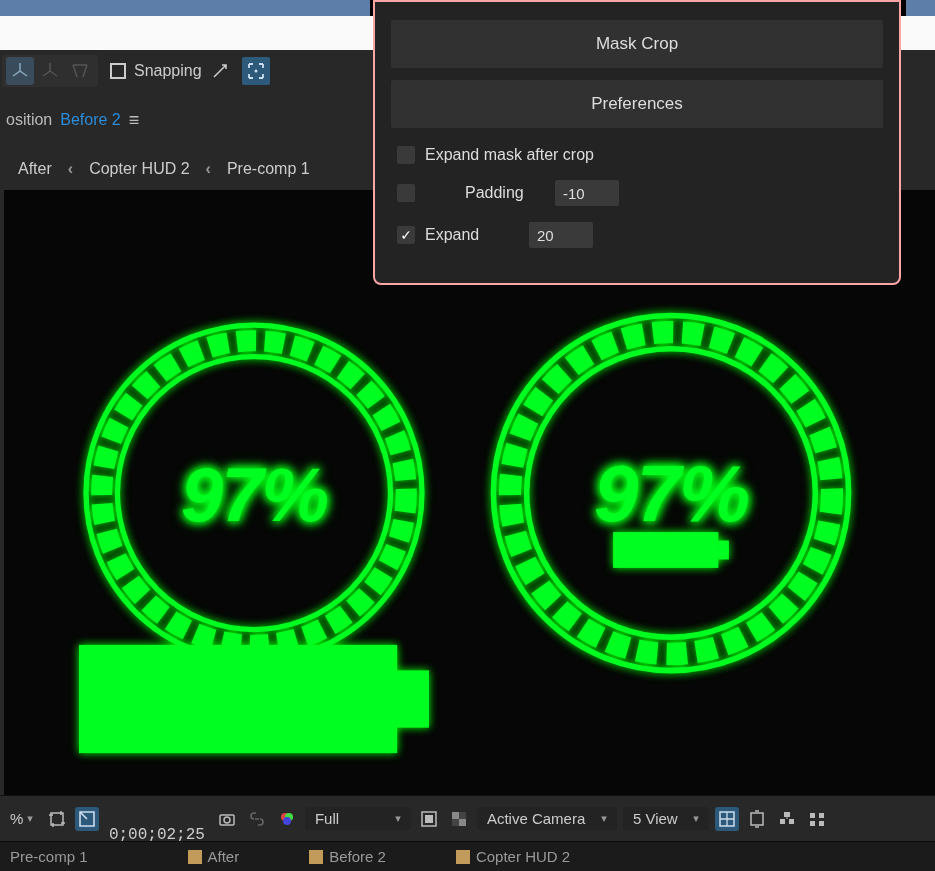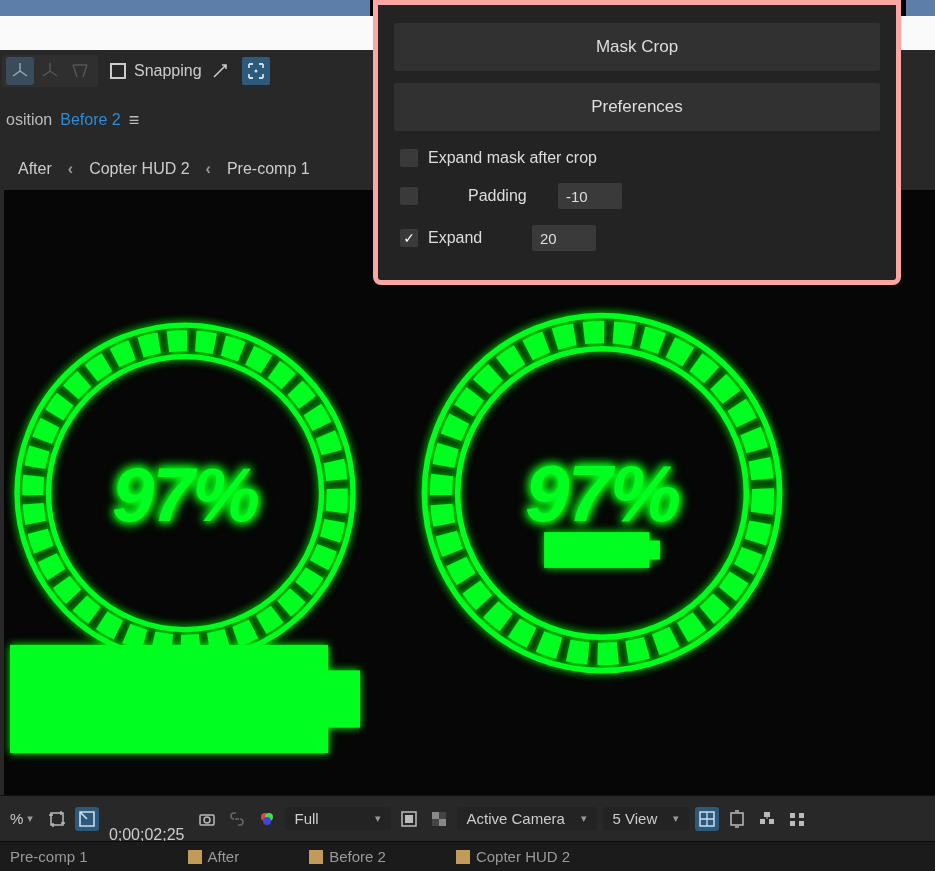--- a/index.html
+++ b/index.html
@@ -27,46 +27,46 @@
 .comp-label { color: #bbb; }
 .comp-active { color: #2a8cda; }
 .menu-icon { cursor: pointer; font-size: 18px; color: #bbb; }
 
 
 .tabs-row { position: absolute; top: 148px; left: 0; width: 935px; height: 42px; background: #282828; display: flex; align-items: center; gap: 10px; padding: 0 12px; color: #ccc; font-size: 16px; }
 .tab-item { padding: 4px 6px; cursor: pointer; }
 .chev { color: #999; font-weight: bold; }
 
 
-.panel { position: absolute; top: 0; left: 373px; width: 528px; height: 285px; background: #232323; border-bottom-left-radius: 8px; border-bottom-right-radius: 8px; padding: 18px 16px 14px 16px; display: flex; flex-direction: column; gap: 12px; border: 5px solid #fca5a5; }
+.panel { position: absolute; top: 0; left: 373px; width: 528px; height: 285px; background: #232323; border-bottom-left-radius: 8px; border-bottom-right-radius: 8px; padding: 18px 16px 14px 16px; display: flex; flex-direction: column; gap: 12px; border: 2px solid #fca5a5; }
 .panel-btn { background: #313131; color: #ddd; height: 48px; display: flex; align-items: center; justify-content: center; font-size: 17px; border-radius: 2px; cursor: pointer; }
 .panel-row { display: flex; align-items: center; gap: 10px; color: #ddd; font-size: 16px; padding: 2px 6px; }
 .checkbox { width: 18px; height: 18px; background: #3a3a3a; border-radius: 2px; display: flex; align-items: center; justify-content: center; font-size: 14px; }
 .checkbox.checked::after { content: "✓"; color: #fff; font-size: 14px; }
 .num-input { background: #3a3a3a; color: #ddd; width: 64px; height: 26px; display: flex; align-items: center; padding: 0 8px; font-size: 15px; border-radius: 2px; margin-left: auto; margin-right: 370px; }
 
 
 .viewport { position: absolute; top: 190px; left: 0; width: 935px; height: 605px; background: #050605; overflow: hidden; }
 .viewport-left-edge { position: absolute; top:190px; left:0; width:4px; height:605px; background:#282828;}
-.hud-container { display: flex; align-items: center; gap: 57px; height: 100%; padding-left: 10px; }
+.hud-container { display: flex; align-items: center; justify-content: center; gap: 57px; height: 100%; }
 .hud { position: relative; width: 350px; height: 350px; display: flex; align-items: center; justify-content: center; filter: blur(0.6px) drop-shadow(0 0 4px #00ff00); }
 .hud2 { width: 370px; height: 370px; }
 .hud svg { width: 100%; height: 100%; }
 .hud-text { position: absolute; top: 38%; left: 50%; transform: translateX(-50%); color: #00ff20; font-weight: 900; font-size: 76px; font-style: italic; letter-spacing: -2px; text-shadow: 0 0 10px #00ff20; }
 .hud2 .hud-text { font-size: 80px; }
 .battery { position: absolute; top: 59%; left: 50%; transform: translateX(-50%); width: 110px; height: 38px; }
 .hud2 .battery { width: 116px; height: 40px; top: 60%; }
 
 
 .bottom-bar { position: absolute; top: 795px; left: 0; width: 935px; height: 46px; background: #282828; display: flex; align-items: center; gap: 6px; padding: 0 4px; color: #ccc; font-size: 15px; border-top: 1px solid #111; }
 .pct { display: flex; align-items: center; gap: 4px; padding: 0 6px; }
 .dd-caret { font-size: 11px; color: #999; }
 .bb-icon { width: 24px; height: 24px; display: flex; align-items: center; justify-content: center; cursor: pointer; border-radius: 3px; }
 .bb-icon.active { background: #2d5a7a; }
-.timecode { font-family: Liberation Sans, sans-serif; font-size: 16px; color: #ccc; padding: 0 4px; margin-top: 32px; }
+.timecode { font-family: Liberation Mono, monospace; font-size: 16px; color: #ccc; padding: 0 4px; margin-top: 32px; }
 .sel { display: flex; align-items: center; background: #232323; padding: 3px 10px; border-radius: 3px; }
 
 
 .footer { position: absolute; top: 841px; left: 0; width: 935px; height: 30px; background: #1b1b1b; display: flex; align-items: center; gap: 10px; padding: 0 10px; color: #999; font-size: 15px; border-top: 1px solid #0a0a0a; }
 .timeline-item { display: flex; align-items: center; gap: 6px; }
 .swatch { width: 14px; height: 14px; background: #c29a5a; }
 </style>
 </head>
 <body>
 

